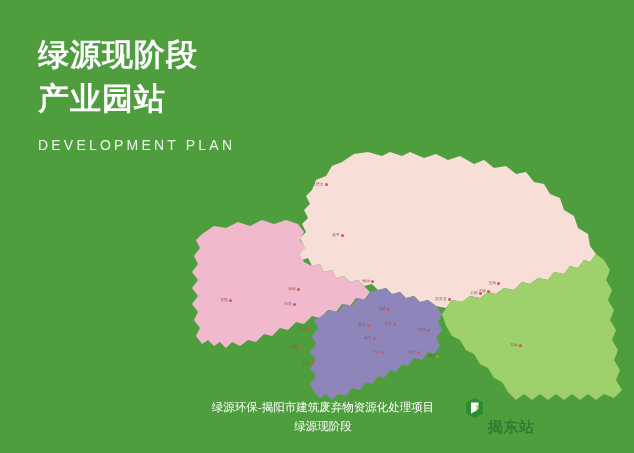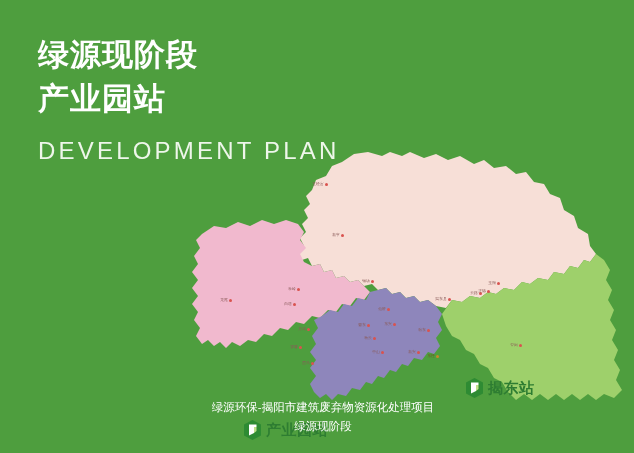--- a/index.html
+++ b/index.html
@@ -17,21 +17,21 @@
   .title-line{
     color:#ffffff;
     font-weight:bold;
     font-size:31px;
     line-height:44px;
     letter-spacing:1px;
     white-space:nowrap;
   }
   .subtitle{
     color:#eef6ea;
-    font-size:24px;
+    font-size:14px;
     letter-spacing:3.2px;
     margin-top:16px;
     white-space:nowrap;
   }
 
   
   .map-wrap{position:absolute;left:192px;top:150px;width:442px;height:256px;}
   .map-svg{display:block;width:442px;height:256px;overflow:visible;}
 
   
@@ -39,20 +39,21 @@
     position:absolute;
     display:flex;
     align-items:center;
     gap:5px;
     white-space:nowrap;
   }
   .station .name{
     font-size:15px;
     font-weight:bold;
     letter-spacing:0.5px;
+    margin-top:40px;
   }
   .st-green .name{color:#2e7d32;}
   .logo{width:17px;height:20px;display:block;flex:none;}
 
   
   .city{position:absolute;display:flex;align-items:center;gap:1px;white-space:nowrap;}
   .city .dot{width:3px;height:3px;border-radius:50%;background:#d9534f;flex:none;}
   .city .cname{font-size:4px;color:#8a5a58;line-height:1;transform:scale(.95);}
   .city.gdot .dot{background:#c8862a;}
   .city.gdot .cname{color:#6d5a20;}

